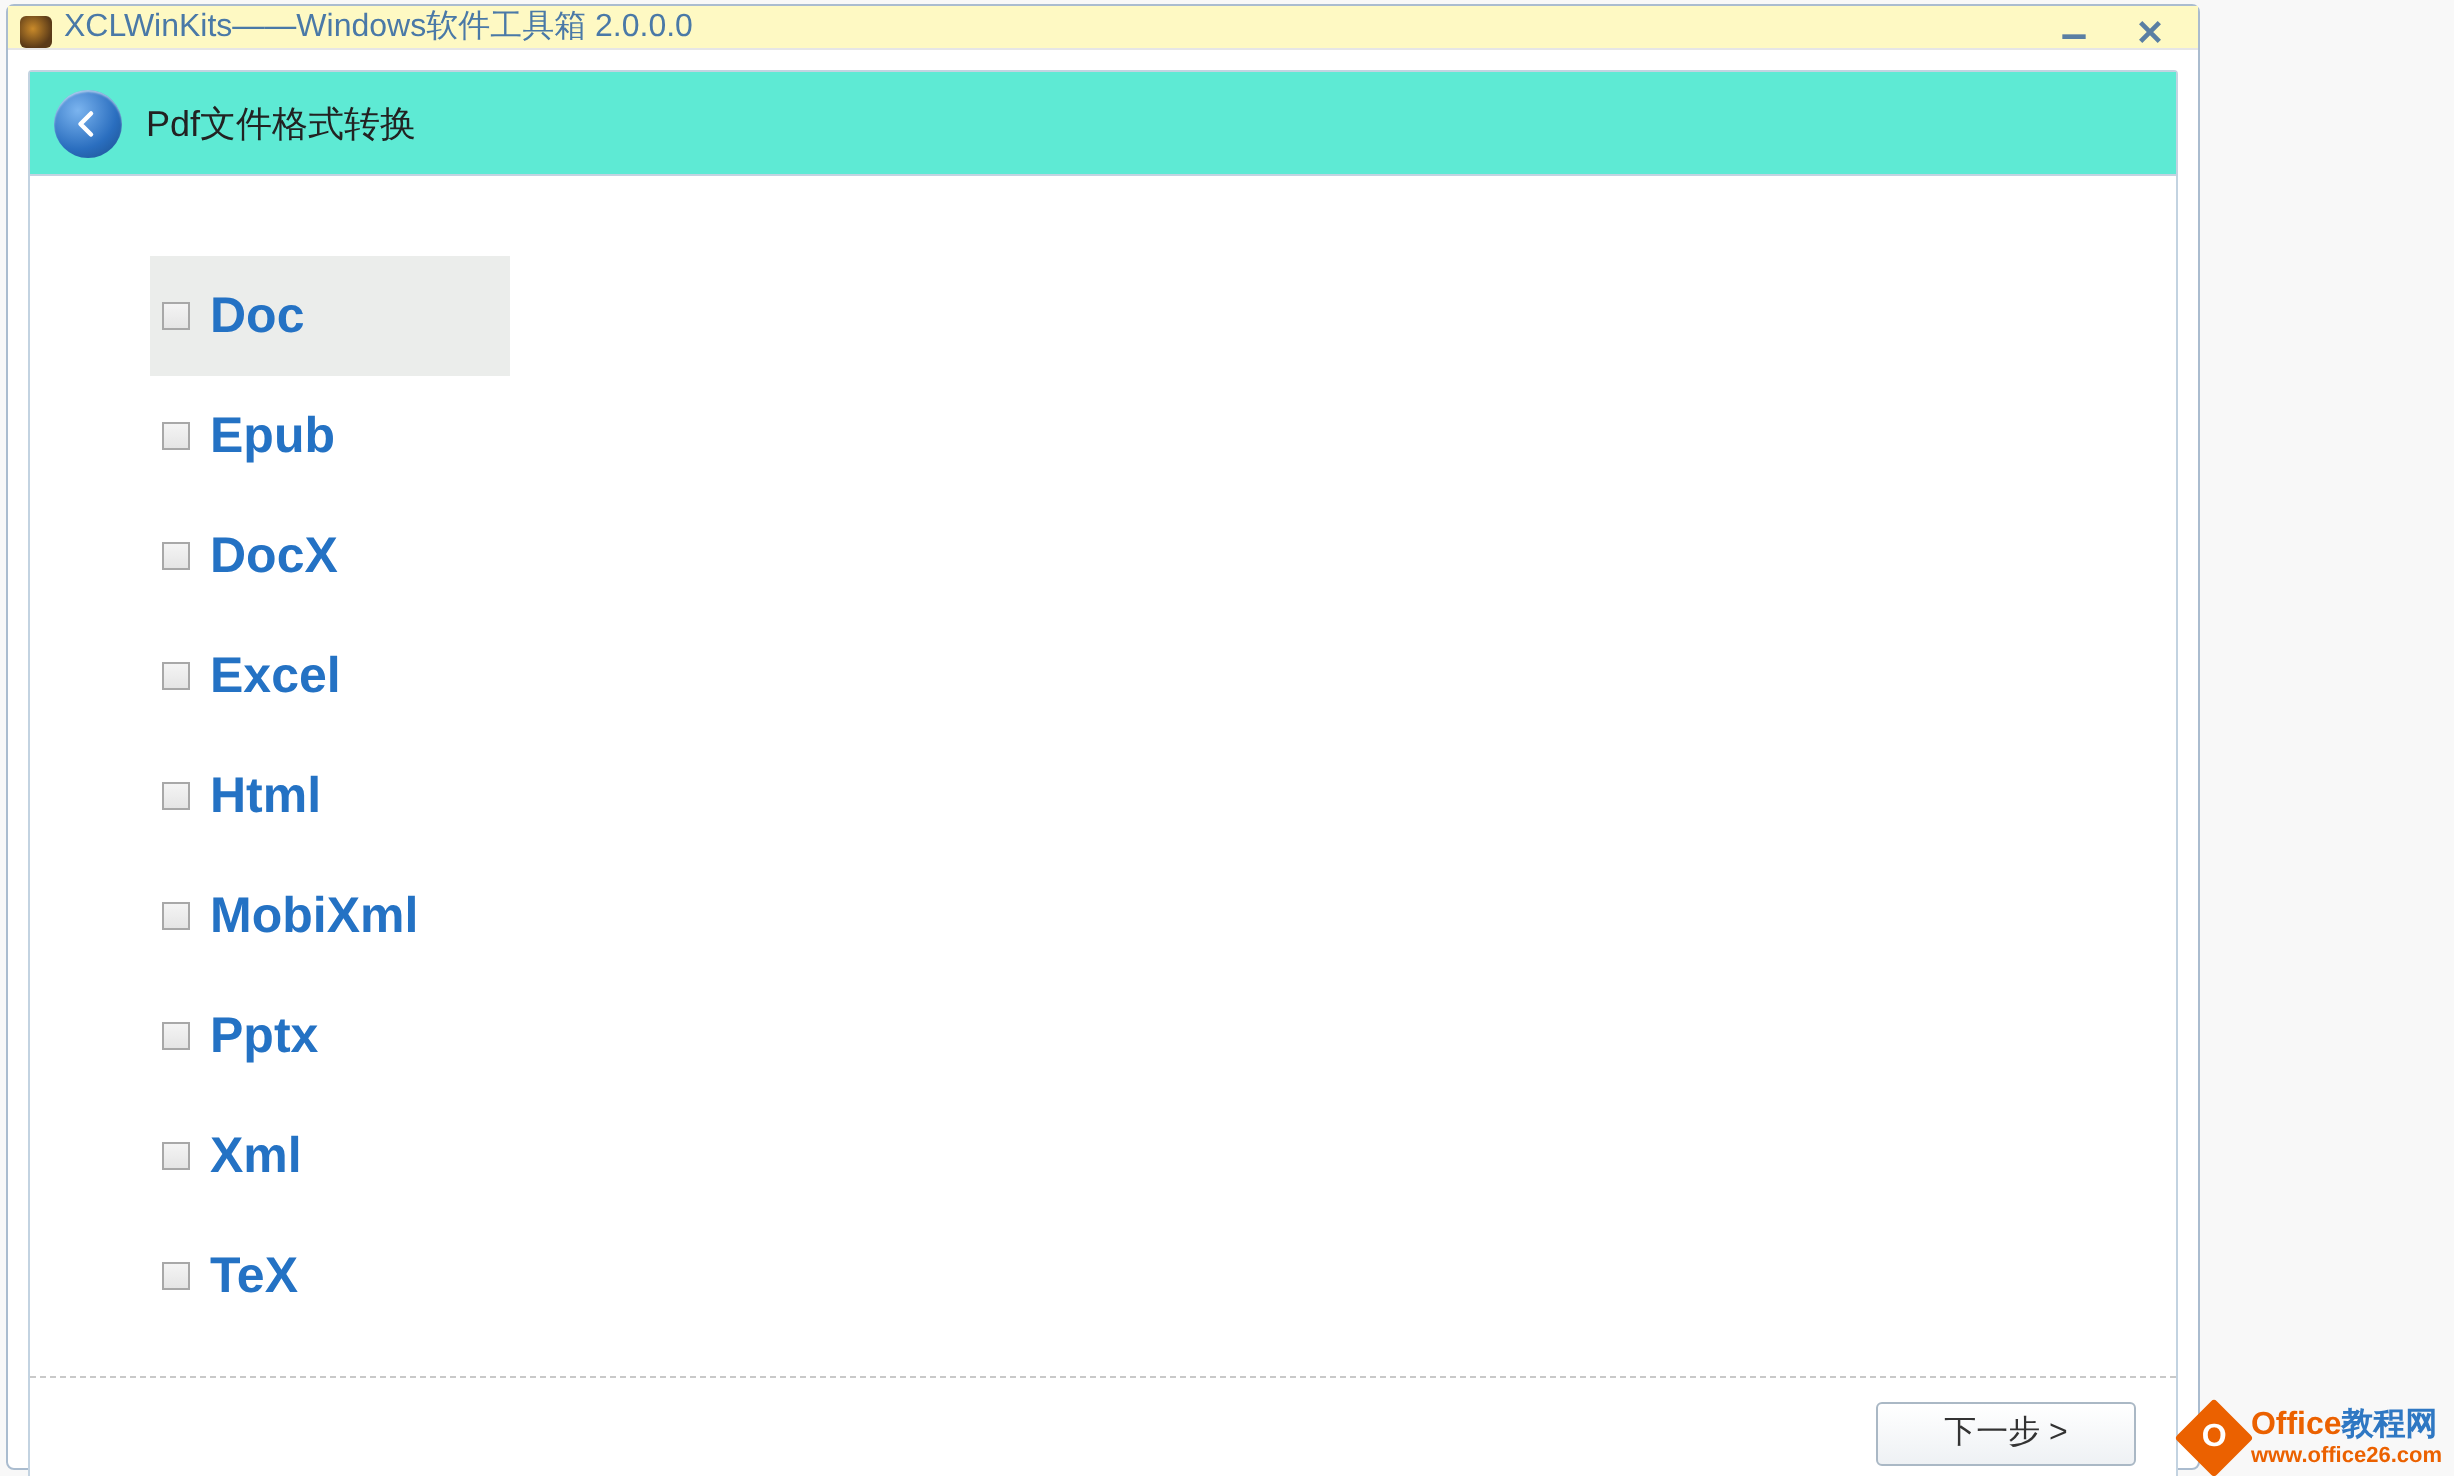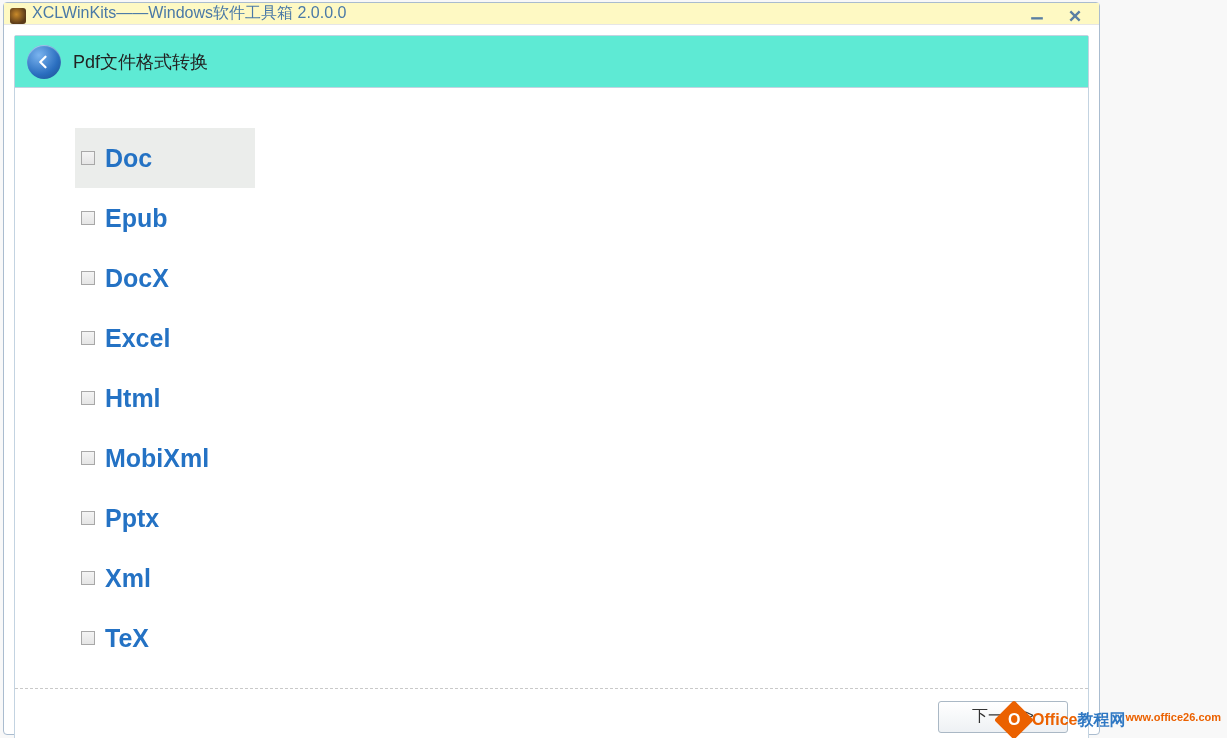--- a/index.html
+++ b/index.html
@@ -189,22 +189,22 @@
       border-radius: 2px;
     }
     .watermark-icon-inner {
       transform: rotate(-45deg);
       color: white;
       font-weight: bold;
       font-size: 16px;
     }
     .watermark-text {
       display: flex;
+      flex-direction: column;
       line-height: 1.1;
-      text-align: right;
     }
     .watermark-line1 {
       font-size: 16px;
       font-weight: bold;
     }
     .watermark-line1 .c1 { color: #eb6100; }
     .watermark-line1 .c2 { color: #2f78c3; }
     .watermark-line2 {
       font-size: 11px;
       color: #eb6100;

